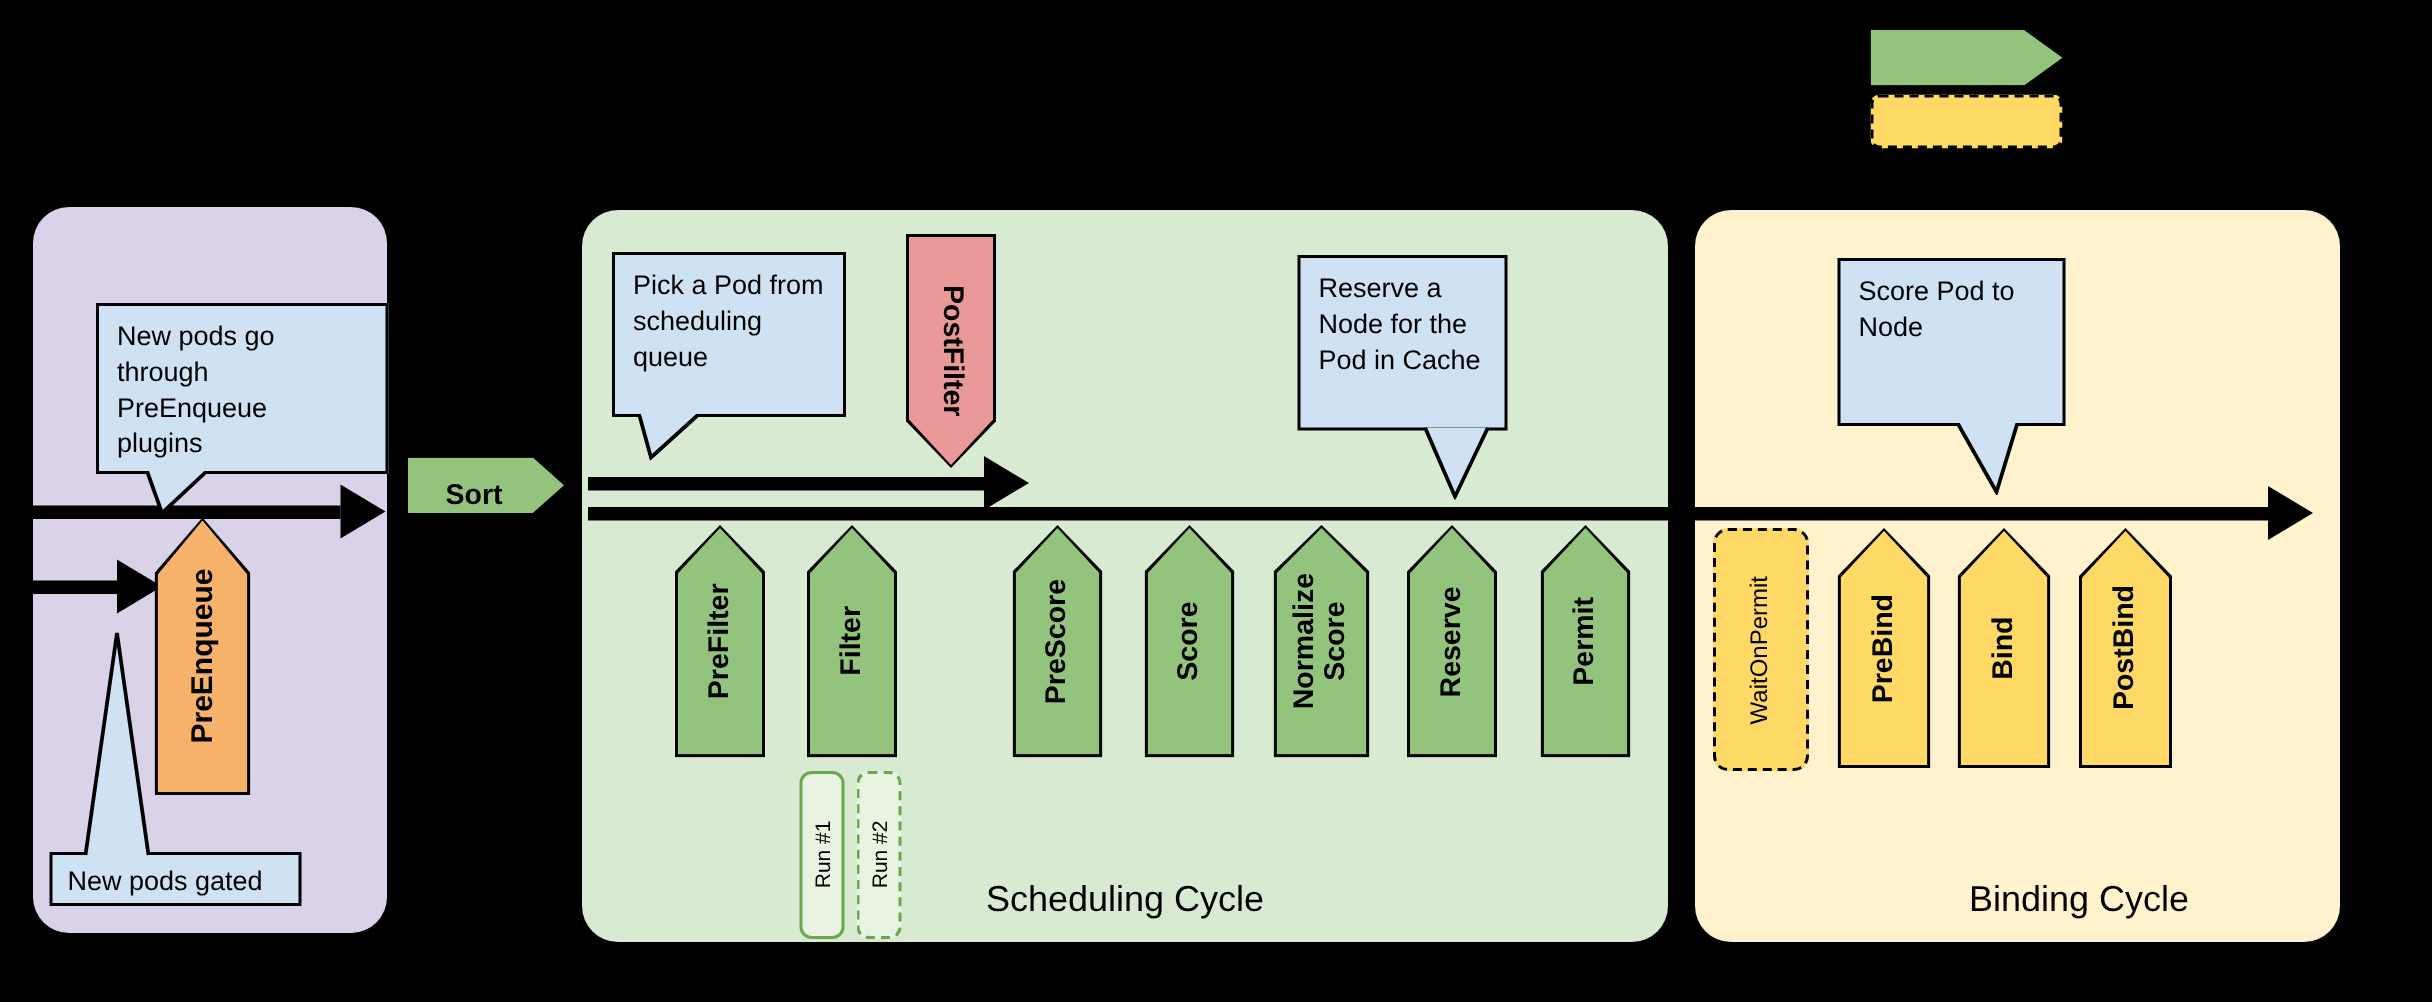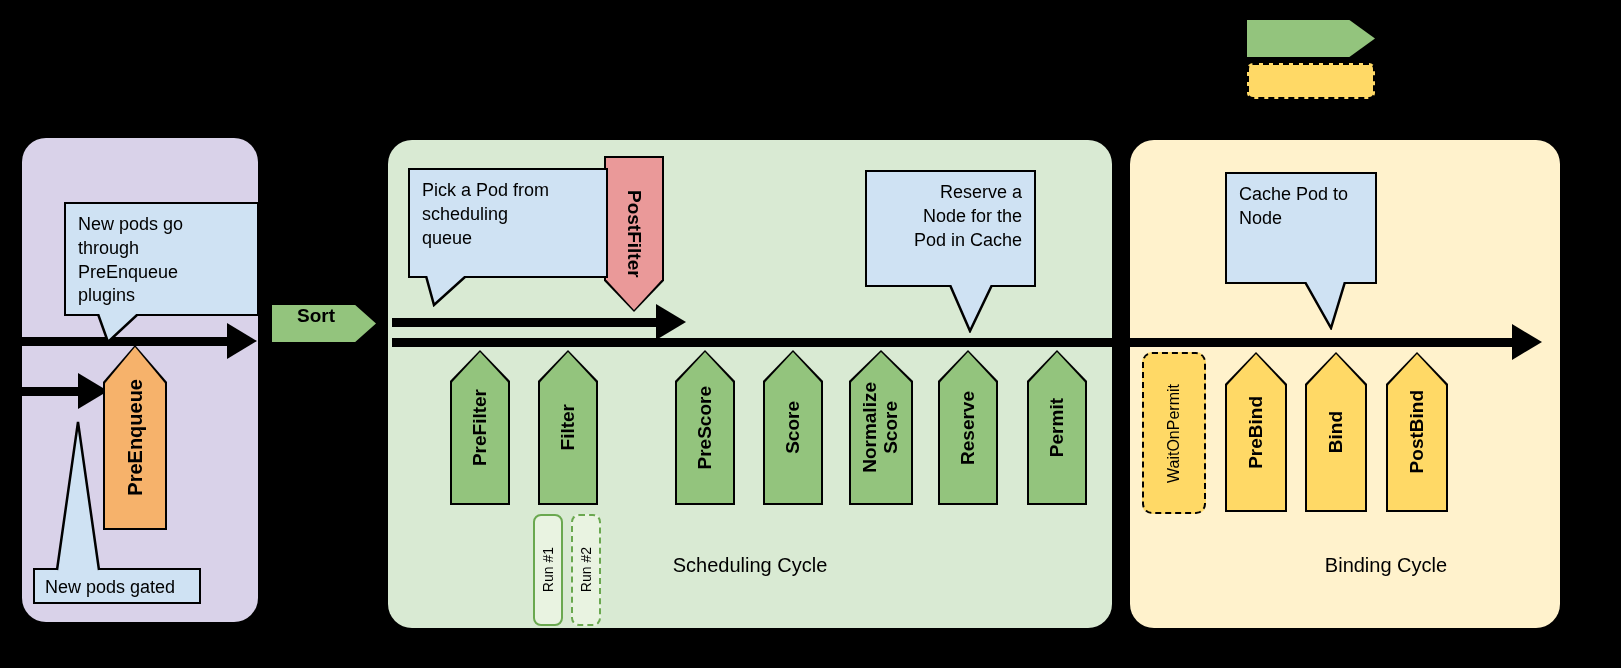--- a/index.html
+++ b/index.html
@@ -6,21 +6,21 @@
   html,body { background:#000; }
   body { font-family:"Liberation Sans", sans-serif; color:#000; }
   .canvas { position:relative; width:1621px; height:668px; background:#000; overflow:hidden; }
 
   
   .panel { position:absolute; border-radius:24px; }
   .panel-purple { left:22px;  top:138px; width:236px; height:484px; background:#d9d2e9; }
   .panel-green  { left:388px; top:140px; width:724px; height:488px; background:#d9ead3; }
   .panel-yellow { left:1130px;top:140px; width:430px; height:488px; background:#fff2cc; }
 
-  .cycle-title { position:absolute; top:554px; font-size:20px; text-align:center; color:#000; }
+  .cycle-title { position:absolute; top:586px; font-size:24px; text-align:center; color:#000; }
   .title-sched { left:388px; width:724px; }
   .title-bind  { left:1130px; width:512px; }
 
   
   .hbar { position:absolute; height:9px; background:#000; }
   .ahead { position:absolute; width:0; height:0;
            border-top:18px solid transparent; border-bottom:18px solid transparent;
            border-left:30px solid #000; }
 
   
@@ -65,42 +65,42 @@
               background:#ffd966; border:2px dashed #000; border-radius:10px;
               display:flex; align-items:center; justify-content:center; }
 
   .pre-enqueue { left:103px; top:345px; width:64px; height:185px; }
   .pre-enqueue .vtext { font-size:20px; }
 
   .post-filter { left:604px; top:156px; width:60px; height:156px; }
 
   
   .rarrow { position:absolute; clip-path:polygon(0 0, 80% 0, 100% 50%, 80% 100%, 0 100%);
-            display:flex; align-items:flex-start; justify-content:center; }
+            display:flex; align-items:flex-end; justify-content:center; }
   .sort-arrow { left:272px; top:305px; width:104px; height:37px; background:#93c47d;
                 font-weight:bold; font-size:19px; padding-right:16px; }
   .legend-arrow { left:1247px; top:20px; width:128px; height:37px; background:#93c47d; }
   .legend-dashed { position:absolute; left:1247px; top:63px; width:128px; height:36px;
                    background:#ffd966; border:2px dashed #000; border-radius:6px; }
 
   
   .run-box { position:absolute; top:514px; width:30px; height:112px; background:#e9f3e1;
              border:2px solid #6aa84f; border-radius:8px;
              display:flex; align-items:center; justify-content:center; }
   .run-1 { left:533px; }
   .run-2 { left:571px; border-style:dashed; }
 
   
   .bubble { position:absolute; background:#cfe2f3; border:2px solid #000;
             padding:9px 12px; font-size:18px; line-height:1.32;
             white-space:pre-line; color:#000; }
   .bubble-a { left:64px;  top:202px; width:195px; height:114px; }
   .bubble-b { left:33px;  top:568px; width:168px; height:36px; padding:6px 10px; }
-  .bubble-c { left:408px; top:168px; width:200px; height:110px; }
-  .bubble-d { left:865px; top:170px; width:171px; height:117px;text-align:right; }
+  .bubble-c { left:408px; top:168px; width:156px; height:110px; }
+  .bubble-d { left:865px; top:170px; width:140px; height:117px; }
   .bubble-e { left:1225px;top:172px; width:152px; height:112px; }
 
   .tail { position:absolute; }
 </style>
 </head>
 <body>
 
 <div class="canvas">
 
   <div class="panel panel-purple"></div>
@@ -225,21 +225,21 @@
   </svg>
 
   <div class="bubble bubble-d">Reserve a
 Node for the
 Pod in Cache</div>
   <svg class="tail" style="left:948px; top:285px;" width="46" height="48">
     <polygon points="2,0 44,0 22,46" fill="#cfe2f3"></polygon>
     <polyline points="2,0 22,46 44,0" fill="none" stroke="#000" stroke-width="2.5"></polyline>
   </svg>
 
-  <div class="bubble bubble-e">Cache Pod to
+  <div class="bubble bubble-e">Score Pod to
 Node</div>
   <svg class="tail" style="left:1303px; top:282px;" width="44" height="48">
     <polygon points="2,0 42,0 28,46" fill="#cfe2f3"></polygon>
     <polyline points="2,0 28,46 42,0" fill="none" stroke="#000" stroke-width="2.5"></polyline>
   </svg>
 
   <div class="rarrow legend-arrow"></div>
   <div class="legend-dashed"></div>
 
 </div>

